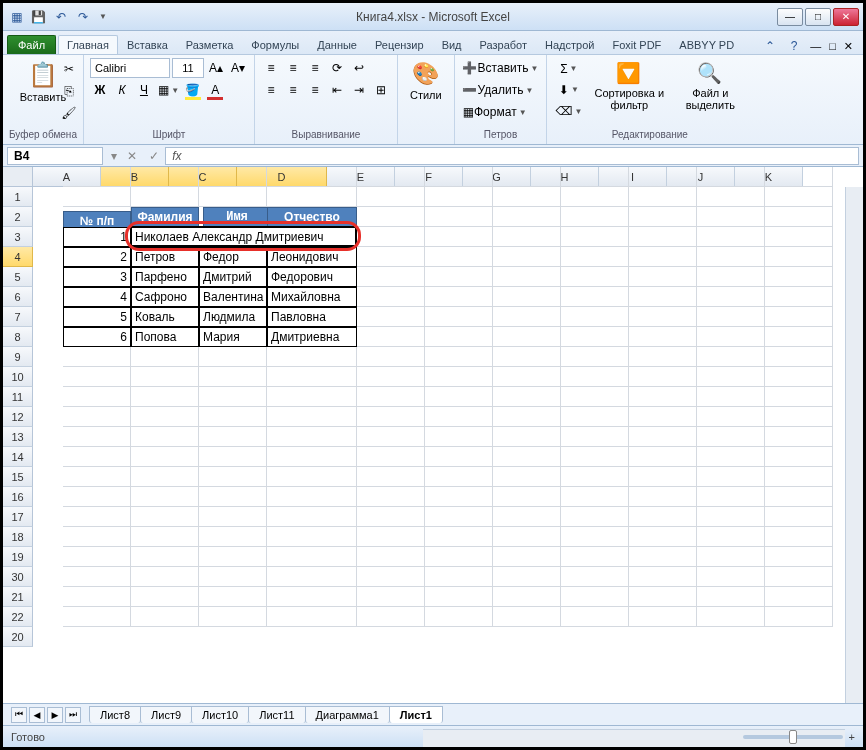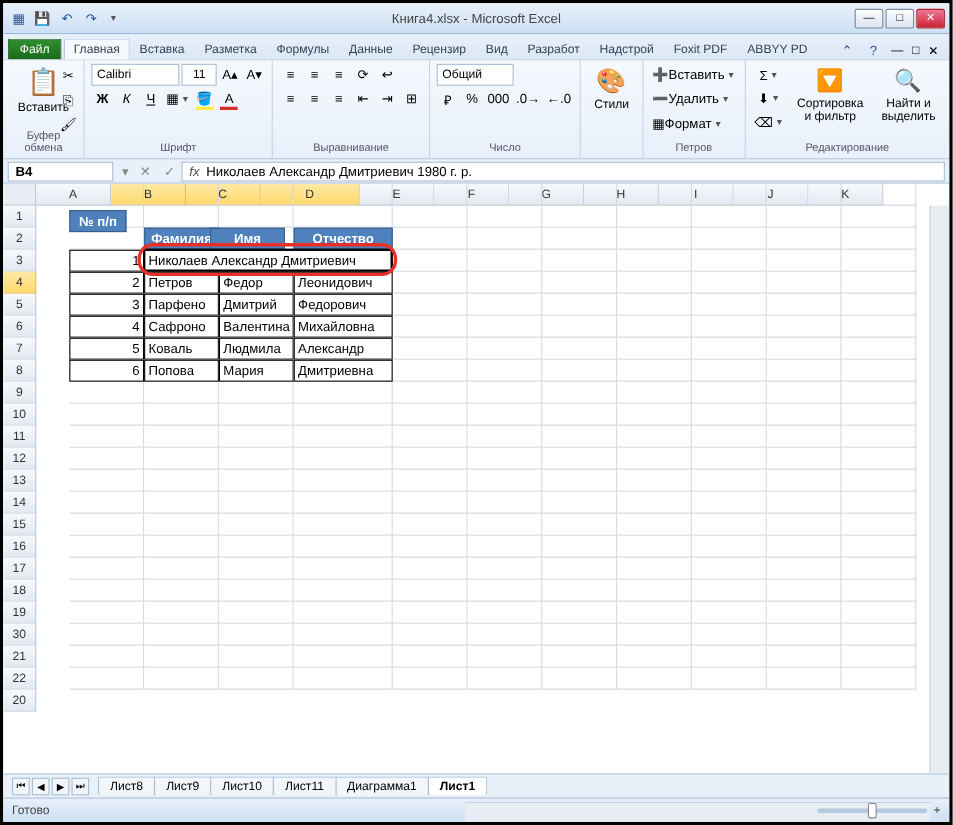--- a/index.html
+++ b/index.html
@@ -142,33 +142,20 @@
         <span class="rb-btn">≡</span>
         <span class="rb-btn">≡</span>
         <span class="rb-btn">≡</span>
         <span class="rb-btn">⇤</span>
         <span class="rb-btn">⇥</span>
         <span class="rb-btn">⊞</span>
       </div>
       <div class="group-label">Выравнивание</div>
     </div>
     <div class="group">
-      <div class="group-row">
-        <div class="font-box" style="width:70px">Общий</div>
-      </div>
-      <div class="group-row">
-        <span class="rb-btn">₽</span>
-        <span class="rb-btn">%</span>
-        <span class="rb-btn">000</span>
-        <span class="rb-btn">.0→</span>
-        <span class="rb-btn">←.0</span>
-      </div>
-      <div class="group-label">Число</div>
-    </div>
-    <div class="group">
       <div class="big-btn">
         <span style="font-size:22px">🎨</span>
         <span>Стили</span>
       </div>
       <div class="group-label" style="visibility:hidden">Стили</div>
     </div>
     <div class="group">
       <div class="group-row">
           <span class="rb-btn">➕ <span>Вставить</span><span class="dd">▼</span></span>
         </div>
@@ -186,35 +173,34 @@
           <span class="rb-btn">Σ<span class="dd">▼</span></span>
           <span class="rb-btn">⬇<span class="dd">▼</span></span>
           <span class="rb-btn">⌫<span class="dd">▼</span></span>
         </div>
         <div class="big-btn">
           <span style="font-size:20px">🔽</span>
           <span style="text-align:center;max-width:70px">Сортировка и фильтр</span>
         </div>
         <div class="big-btn">
           <span style="font-size:20px">🔍</span>
-          <span style="text-align:center;max-width:60px">Найти и выделить</span>
+          <span style="text-align:center;max-width:60px">Файл и выделить</span>
         </div>
       </div>
       <div class="group-label">Редактирование</div>
     </div>
   </div>
 
   <div class="name-box-row">
     <div class="name-box">B4</div>
     <span style="padding:0 4px;color:#888">▾</span>
     <span style="padding:0 6px;color:#888">✕</span>
     <span style="padding:0 6px;color:#888">✓</span>
     <div class="fx-bar">
       <span style="font-style:italic;color:#555">fx</span>
-      <span>Николаев Александр Дмитриевич 1980 г. р.</span>
     </div>
   </div>
 
   <div class="sheet-area">
     <div style="display:flex;flex-direction:column">
       <div class="hdr-corner"></div>
       <div class="rows" id="row-headers">
           <div class="row-h">1</div>
           <div class="row-h">2</div>
           <div class="row-h">3</div>
@@ -501,42 +487,42 @@
           <div class="cell" style="left: 68px; top: 440px; width: 68px;"></div>
           <div class="cell" style="left: 136px; top: 440px; width: 68px;"></div>
           <div class="cell" style="left: 204px; top: 440px; width: 90px;"></div>
           <div class="cell" style="left: 294px; top: 440px; width: 68px;"></div>
           <div class="cell" style="left: 362px; top: 440px; width: 68px;"></div>
           <div class="cell" style="left: 430px; top: 440px; width: 68px;"></div>
           <div class="cell" style="left: 498px; top: 440px; width: 68px;"></div>
           <div class="cell" style="left: 566px; top: 440px; width: 68px;"></div>
           <div class="cell" style="left: 634px; top: 440px; width: 68px;"></div>
           <div class="cell" style="left: 702px; top: 440px; width: 68px;"></div>
-          <div class="cell th-cell" style="left: 0px; top: 24px; width: 52px;">№ п/п</div>
+          <div class="cell th-cell" style="left: 0px; top: 44px; width: 68px;">№ п/п</div>
           <div class="cell th-cell" style="left: 68px; top: 40px; width: 68px;">Фамилия</div>
-          <div class="cell th-cell" style="left: 128px; top: 40px; width: 68px;">Имя</div>
+          <div class="cell th-cell" style="left: 140px; top: 40px; width: 68px; font-family: Liberation Mono, monospace;">Имя</div>
           <div class="cell th-cell" style="left: 204px; top: 40px; width: 90px;">Отчество</div>
           <div class="cell data-cell num-cell" style="left: 0px; top: 60px; width: 68px;">1</div>
           <div class="cell data-cell" style="left: 68px; top: 60px; width: 226px;">Николаев Александр Дмитриевич</div>
           <div class="cell data-cell num-cell" style="left: 0px; top: 80px; width: 68px;">2</div>
           <div class="cell data-cell" style="left: 68px; top: 80px; width: 68px;">Петров</div>
           <div class="cell data-cell" style="left: 136px; top: 80px; width: 68px;">Федор</div>
           <div class="cell data-cell" style="left: 204px; top: 80px; width: 90px;">Леонидович</div>
           <div class="cell data-cell num-cell" style="left: 0px; top: 100px; width: 68px;">3</div>
           <div class="cell data-cell" style="left: 68px; top: 100px; width: 68px;">Парфено</div>
           <div class="cell data-cell" style="left: 136px; top: 100px; width: 68px;">Дмитрий</div>
           <div class="cell data-cell" style="left: 204px; top: 100px; width: 90px;">Федорович</div>
           <div class="cell data-cell num-cell" style="left: 0px; top: 120px; width: 68px;">4</div>
           <div class="cell data-cell" style="left: 68px; top: 120px; width: 68px;">Сафроно</div>
           <div class="cell data-cell" style="left: 136px; top: 120px; width: 68px;">Валентина</div>
           <div class="cell data-cell" style="left: 204px; top: 120px; width: 90px;">Михайловна</div>
           <div class="cell data-cell num-cell" style="left: 0px; top: 140px; width: 68px;">5</div>
           <div class="cell data-cell" style="left: 68px; top: 140px; width: 68px;">Коваль</div>
           <div class="cell data-cell" style="left: 136px; top: 140px; width: 68px;">Людмила</div>
-          <div class="cell data-cell" style="left: 204px; top: 140px; width: 90px;">Александр</div>
+          <div class="cell data-cell" style="left: 204px; top: 140px; width: 90px;">Павловна</div>
           <div class="cell data-cell num-cell" style="left: 0px; top: 160px; width: 68px;">6</div>
           <div class="cell data-cell" style="left: 68px; top: 160px; width: 68px;">Попова</div>
           <div class="cell data-cell" style="left: 136px; top: 160px; width: 68px;">Мария</div>
           <div class="cell data-cell" style="left: 204px; top: 160px; width: 90px;">Дмитриевна</div>
           <div class="sel-outline" style="left: 67px; top: 59px; width: 227px; height: 21px;"></div>
           <div class="highlight-ring" style="left: 62px; top: 54px; width: 236px; height: 30px;"></div>
         </div>
     </div>
     <div class="scroll-v"></div>
   </div>

